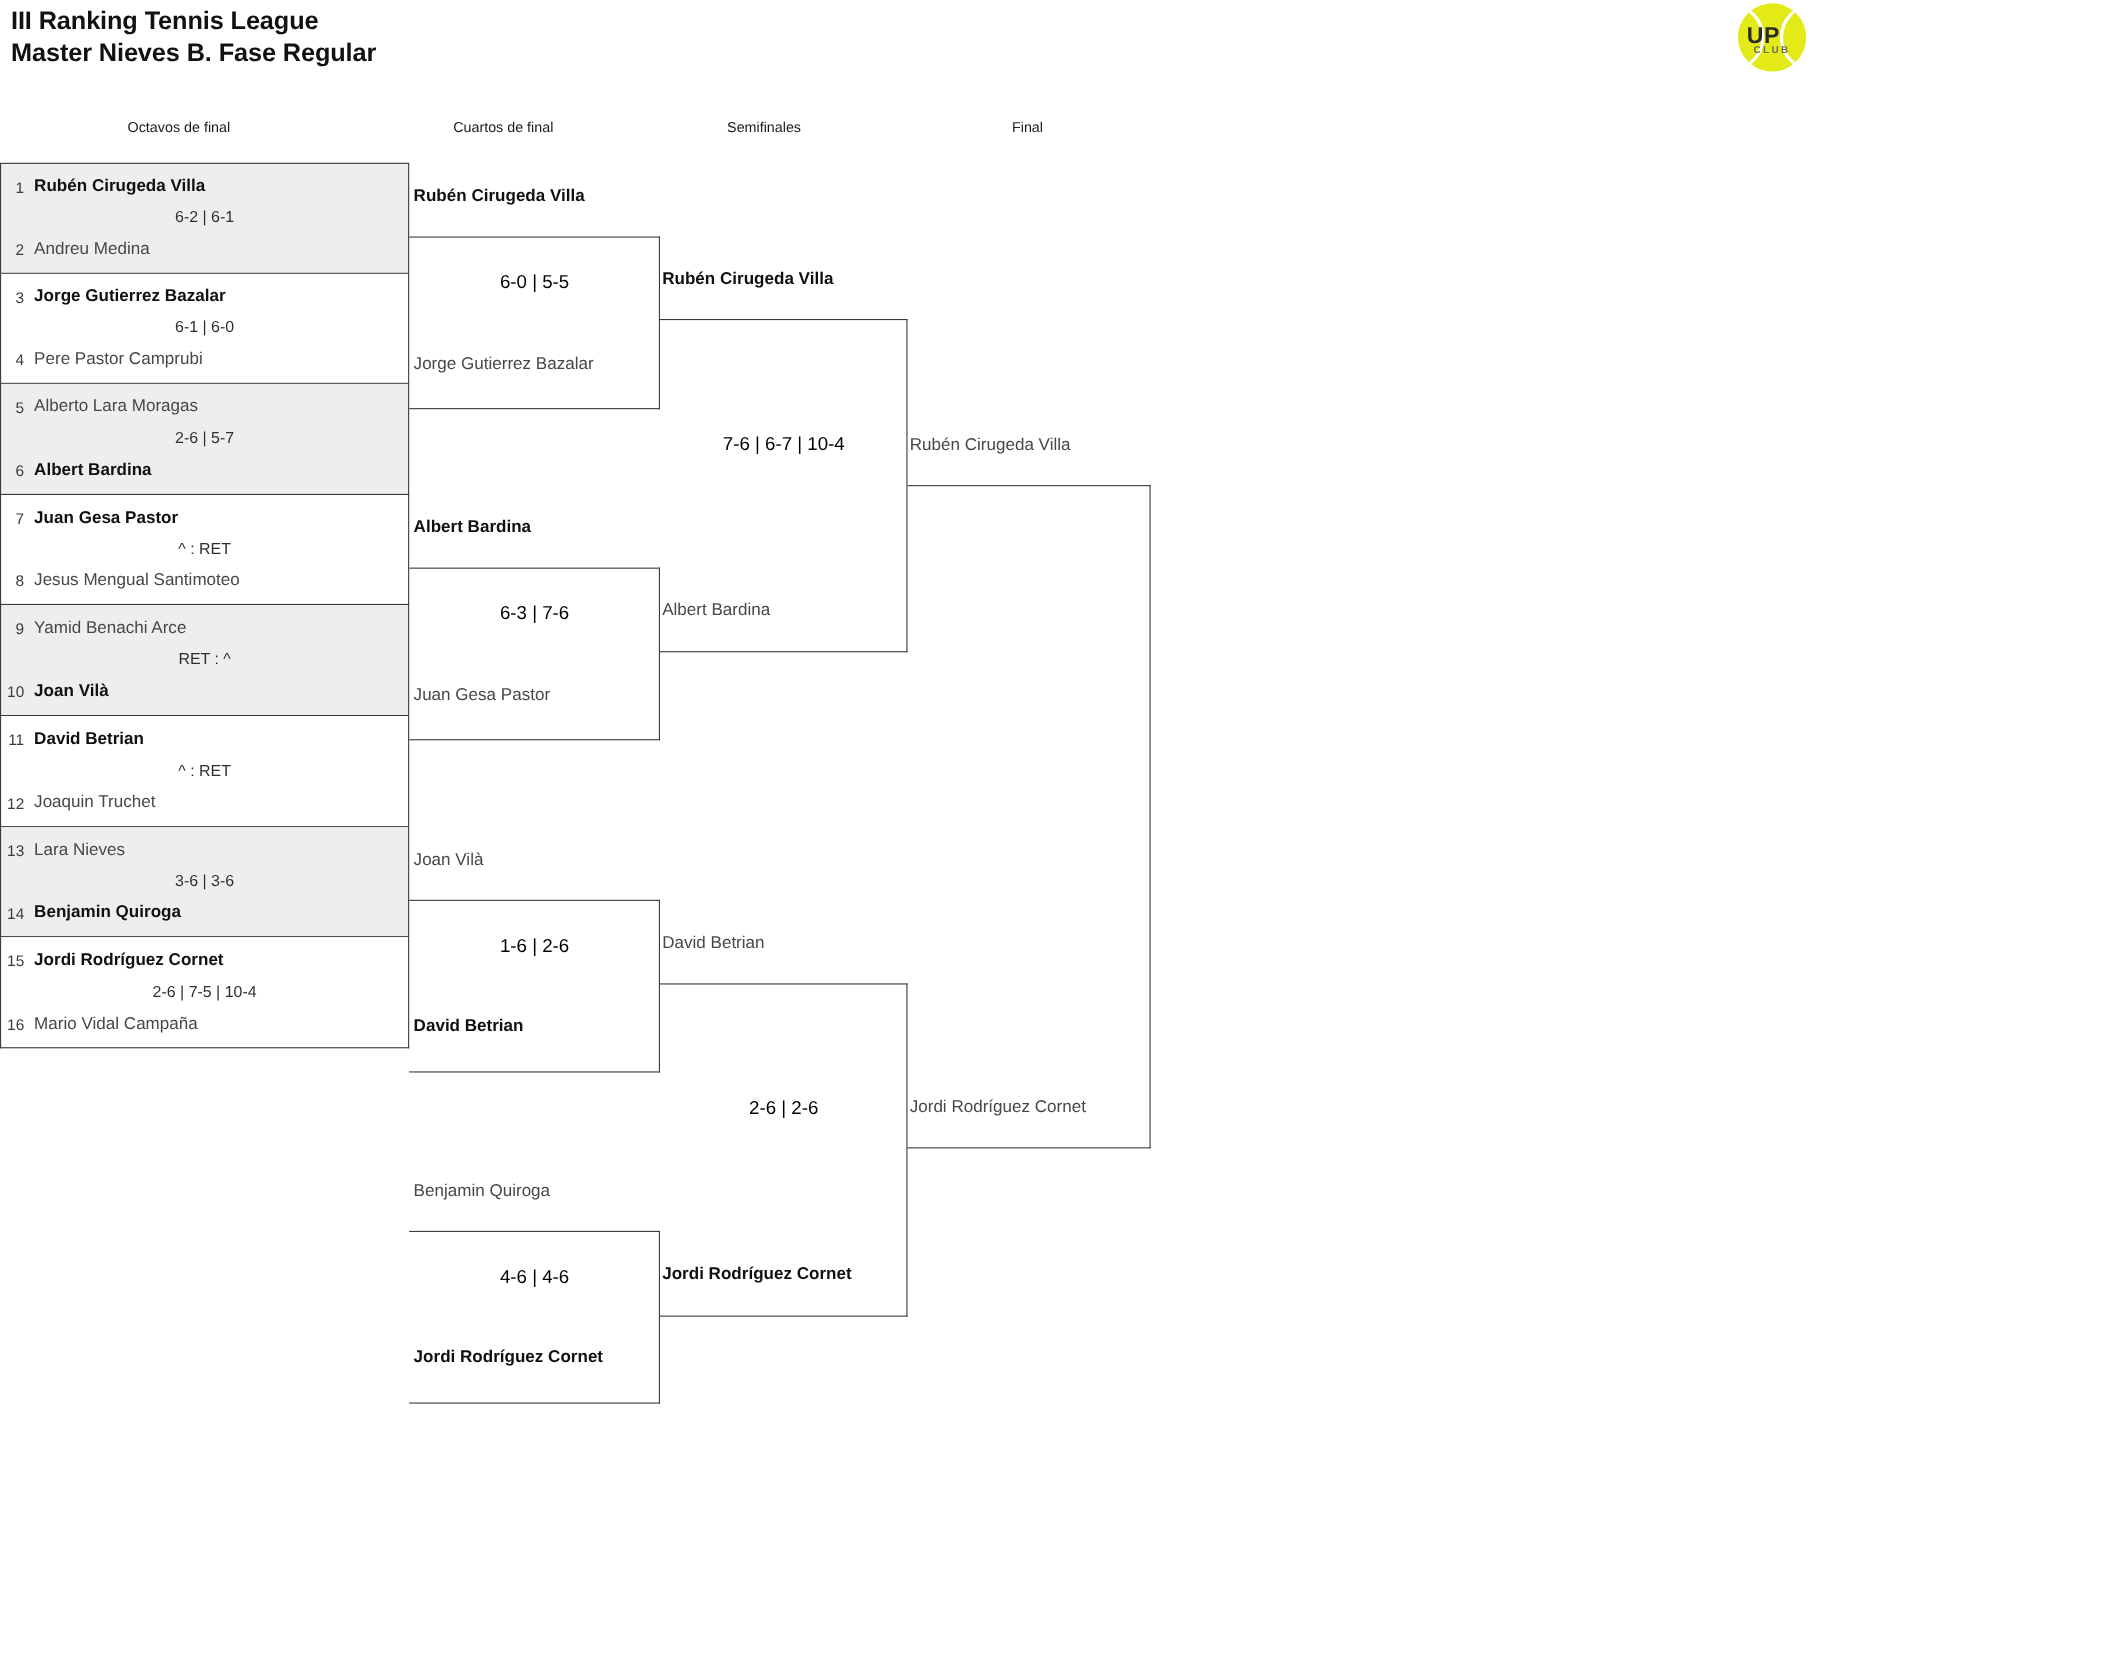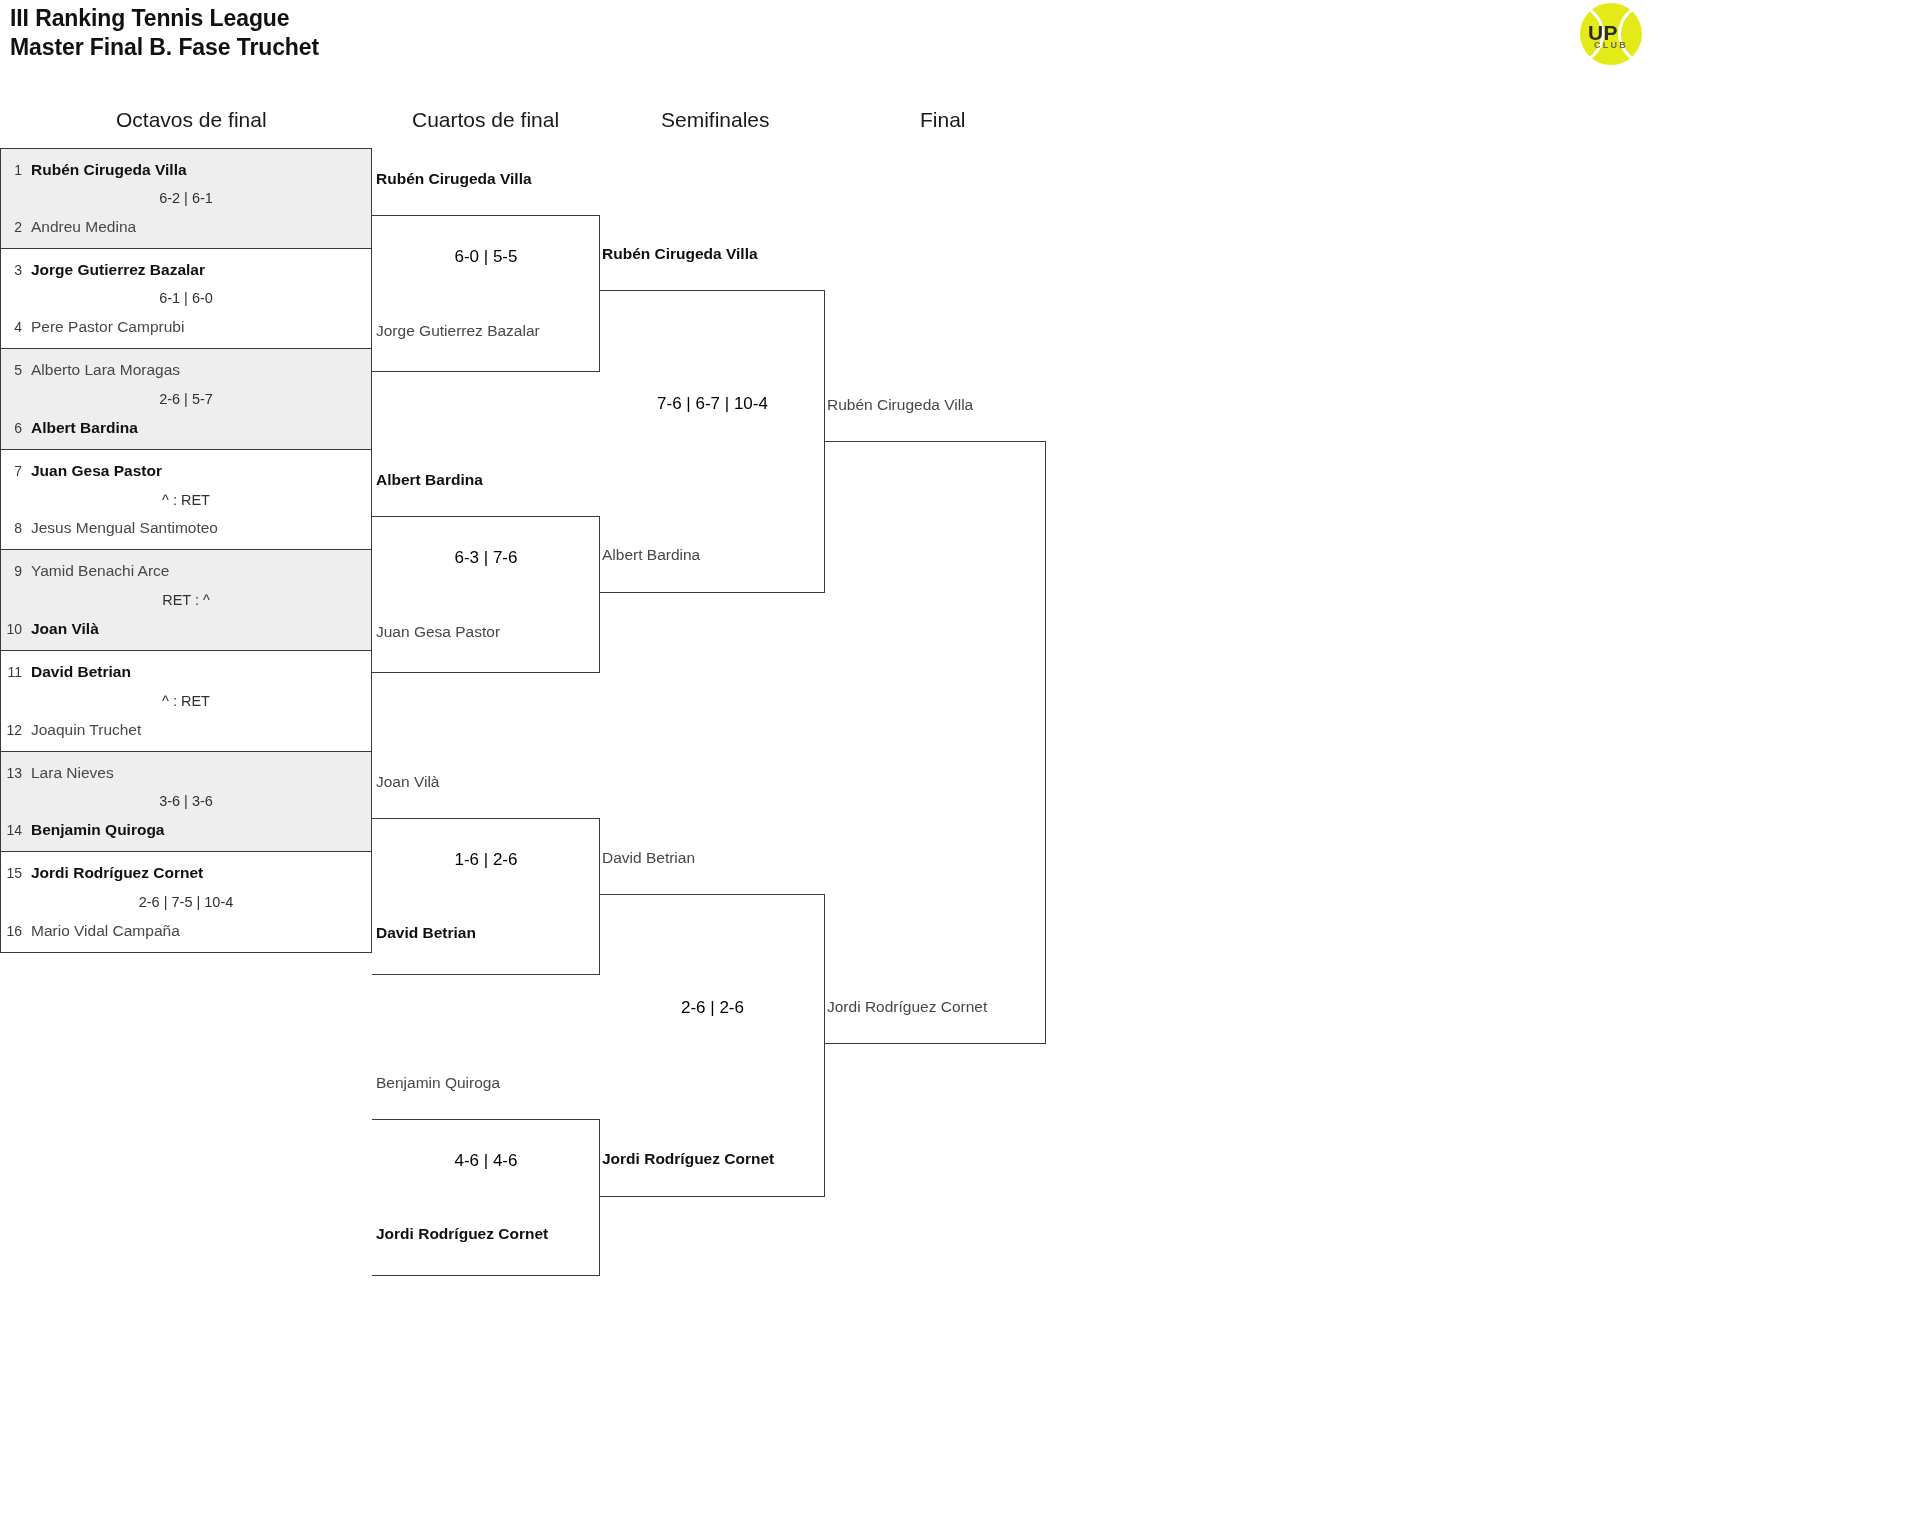--- a/index.html
+++ b/index.html
@@ -64,21 +64,21 @@
     font-size: 9px;
     font-weight: 600;
     color: #6e6e55;
     letter-spacing: 2.2px;
     line-height: 1;
   }
 
   
   .round-header {
     position: absolute;
-    font-size: 21px;
+    font-size: 13px;
     font-weight: 400;
     color: #1a1a1a;
     white-space: nowrap;
   }
 
   
   .r1 {
     position: absolute;
     left: 0px;
     top: 148px;
@@ -155,21 +155,21 @@
   .adv.win { font-weight: 700; color: #101010; }
   .adv.lose { font-weight: 400; color: #474747; }
 </style>
 </head>
 <body>
 
 <div id="root">
 
   <div class="title-block">
     <span class="title-line">III Ranking Tennis League</span>
-    <span class="title-line">Master Final B. Fase Truchet</span>
+    <span class="title-line">Master Nieves B. Fase Regular</span>
   </div>
 
   <div class="logo">
     <div class="ball">
       <div class="seam s1"></div>
       <div class="seam s2"></div>
       <div class="logo-up">UP</div>
       <div class="logo-club">CLUB</div>
     </div>
   </div>

